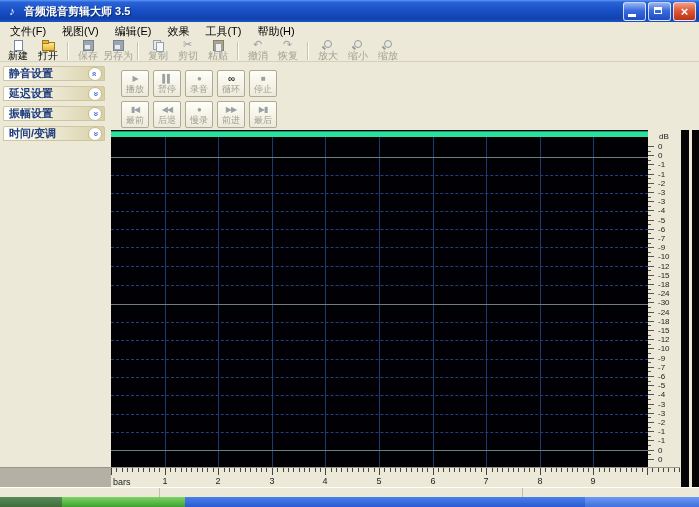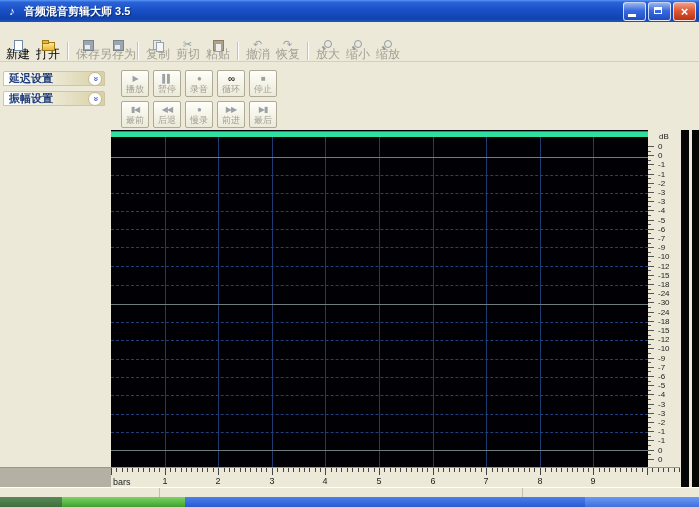--- a/index.html
+++ b/index.html
@@ -23,21 +23,21 @@
         border:1px solid #fff;border-top-width:3px;box-sizing:border-box;}
   .wbtn.close span{font-size:13px;line-height:13px;}
   
   #menubar{position:absolute;left:0;top:22px;width:699px;height:18px;background:#ece9d8;
     display:flex;align-items:center;padding-left:2px;box-sizing:border-box;}
   .mitem{padding:2px 8px;color:#000;}
   
   #toolbar{position:absolute;left:0;top:40px;width:699px;height:22px;background:#ece9d8;
     border-bottom:1px solid #d4d0bc;display:flex;align-items:center;padding-left:3px;box-sizing:border-box;}
   .tbtn{width:30px;height:21px;display:flex;flex-direction:column;align-items:center;justify-content:flex-start;}
-  .tbtn .tlabel{font-size:12px;line-height:9px;color:#000;white-space:nowrap;font-family:Liberation Mono, monospace;}
+  .tbtn .tlabel{font-size:10px;line-height:9px;color:#000;white-space:nowrap;}
   .tbtn.disabled .tlabel{color:#a3a095;}
   .tsep{width:1px;height:18px;background:#c6c2ae;border-right:1px solid #fff;margin:0 4px;}
   .tbicon{display:block;width:14px;height:11px;position:relative;margin-bottom:0px;}
   .icon-new::before{content:"";position:absolute;left:3px;top:0;width:7px;height:9px;background:#fff;border:1px solid #7088a8;}
   .icon-open::before{content:"";position:absolute;left:1px;top:2px;width:11px;height:7px;
        background:linear-gradient(#ffe890,#e8b838);border:1px solid #a07818;}
   .icon-open::after{content:"";position:absolute;left:1px;top:0px;width:5px;height:2px;background:#e8b838;border:1px solid #a07818;}
   .icon-save::before,.icon-saveas::before{content:"";position:absolute;left:2px;top:0;width:9px;height:9px;background:#9aa6b2;border:1px solid #78848e;}
   .icon-save::after,.icon-saveas::after{content:"";position:absolute;left:4px;top:5px;width:5px;height:4px;background:#e8eaec;}
   .icon-copy::before{content:"";position:absolute;left:2px;top:0;width:6px;height:8px;background:#e8eaec;border:1px solid #98a0a8;}
@@ -126,20 +126,28 @@
     <span class="title" data-name="window-title">音频混音剪辑大师 3.5</span>
     <span class="wbtns">
       <span class="wbtn min" data-name="minimize-button"></span>
       <span class="wbtn max" data-name="restore-button"></span>
       <span class="wbtn close" data-name="close-button">
           <span>×</span>
         </span>
     </span>
   </div>
 
+  <div id="menubar" data-name="menu-bar">
+      <div class="mitem" data-name="menu-item-file">文件(F)</div>
+      <div class="mitem" data-name="menu-item-view">视图(V)</div>
+      <div class="mitem" data-name="menu-item-edit">编辑(E)</div>
+      <div class="mitem" data-name="menu-item-effects">效果</div>
+      <div class="mitem" data-name="menu-item-tools">工具(T)</div>
+      <div class="mitem" data-name="menu-item-help">帮助(H)</div>
+    </div>
   <div id="toolbar" data-name="toolbar">
       <div class="tbtn" data-name="toolbar-new-button">
         <span class="tbicon icon-new" data-name="new-icon"></span>
         <span class="tlabel">新建</span>
       </div>
       <div class="tbtn" data-name="toolbar-open-button">
         <span class="tbicon icon-open" data-name="open-icon"></span>
         <span class="tlabel">打开</span>
       </div>
       <div class="tsep" data-name="toolbar-separator"></div>
@@ -182,30 +190,40 @@
         <span class="tbicon icon-zoom-out" data-name="zoom-out-icon"></span>
         <span class="tlabel">缩小</span>
       </div>
       <div class="tbtn disabled" data-name="toolbar-zoom-fit-button">
         <span class="tbicon icon-zoom-fit" data-name="zoom-fit-icon"></span>
         <span class="tlabel">缩放</span>
       </div>
     </div>
   <div id="sidebar" data-name="sidebar">
       <div class="panel" data-name="sidebar-panel-silence-settings">
+        <div class="phead" data-name="panel-header-silence-settings">
+          <span class="ptitle" data-name="panel-title">静音设置</span>
+          <span class="chev up" data-name="collapse-chevron-icon">»</span>
+        </div>
       </div>
       <div class="panel" data-name="sidebar-panel-delay-settings">
         <div class="phead" data-name="panel-header-delay-settings">
           <span class="ptitle" data-name="panel-title">延迟设置</span>
           <span class="chev down" data-name="expand-chevron-icon">»</span>
         </div>
       </div>
       <div class="panel" data-name="sidebar-panel-amplitude-settings">
         <div class="phead" data-name="panel-header-amplitude-settings">
           <span class="ptitle" data-name="panel-title">振幅设置</span>
+          <span class="chev down" data-name="expand-chevron-icon">»</span>
+        </div>
+      </div>
+      <div class="panel" data-name="sidebar-panel-time-pitch">
+        <div class="phead" data-name="panel-header-time-pitch">
+          <span class="ptitle" data-name="panel-title">时间/变调</span>
           <span class="chev down" data-name="expand-chevron-icon">»</span>
         </div>
       </div>
     </div>
 
   <div id="strip" data-name="control-strip">
     <div id="transport" data-name="transport-controls">
         <div class="prow" data-name="transport-row">
           <div class="pbtn" data-name="transport-play-button">
             <span class="pglyph" data-name="play-icon">▶</span>

